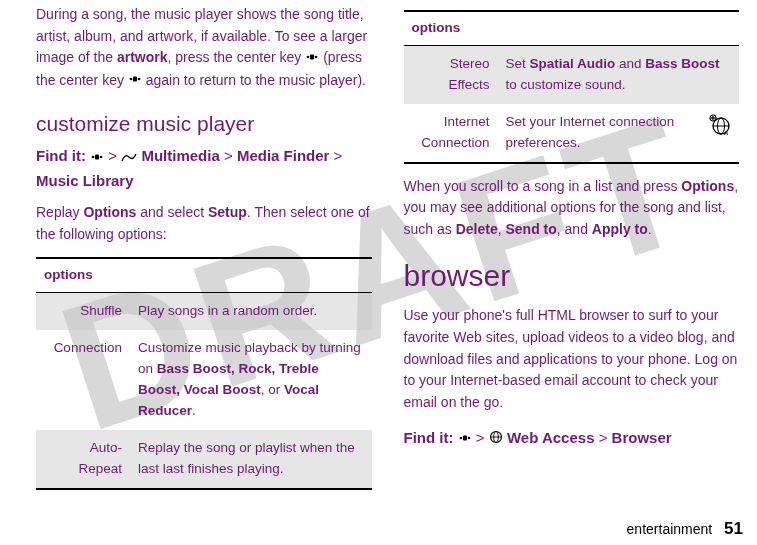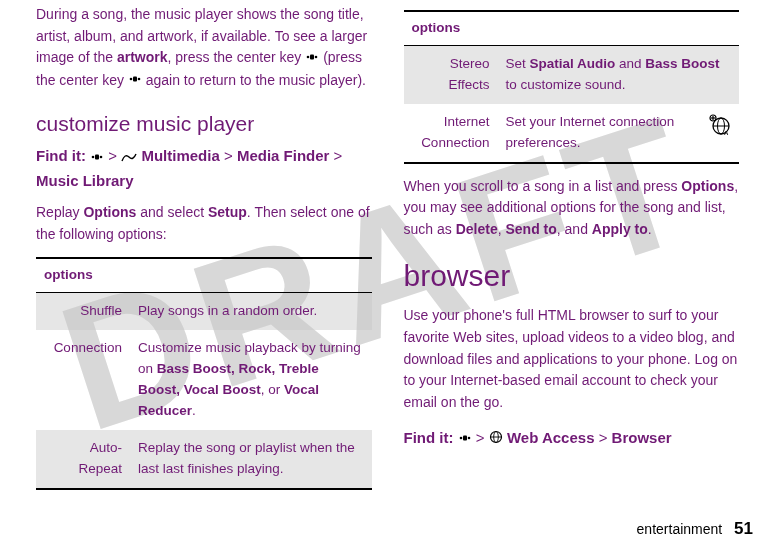--- a/index.html
+++ b/index.html
@@ -81,21 +81,21 @@
   table.opts tr.row.shade td { background: rgba(200,200,200,0.45); }
   table.opts tr.row td:first-child {
     width: 28%;
     font-weight: normal;
     text-align: right;
   }
   table.opts tr.last td { border-bottom: 2px solid #000; }
   .footer {
     position: absolute;
     bottom: 6px;
-    right: 4px;
+    right: 14px;
     font-size: 14px;
   }
   .footer .num { font-weight: bold; font-size: 17px; margin-left: 8px; }
   .globe-icon {
     display: inline-block;
     vertical-align: middle;
   }
 </style>
 </head>
 <body>

